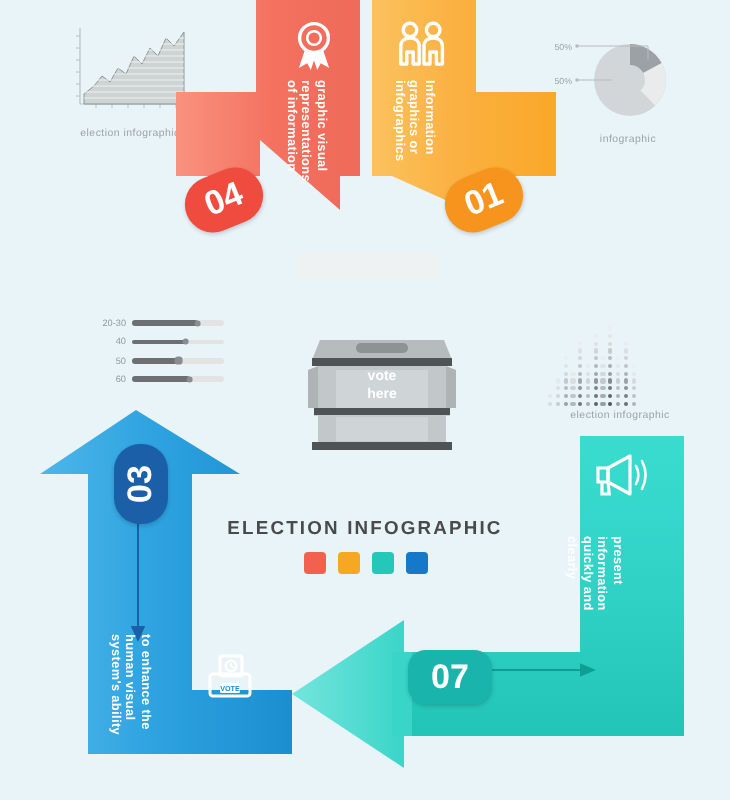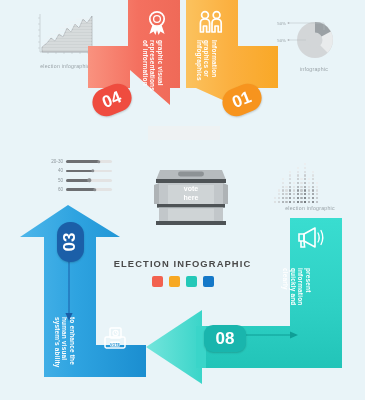--- a/index.html
+++ b/index.html
@@ -466,16 +466,16 @@
 quickly and clearly</div>
     
     <svg class="abs" style="left:98px; top:110px;" width="62" height="14" viewBox="0 0 62 14">
       <line x1="0" y1="7" x2="52" y2="7" stroke="#0f9e96" stroke-width="1"></line>
       <path d="M60,7 L52,3.6 L52,10.4 Z" fill="#0f9e96"></path>
     </svg>
   </div>
 
   <div class="abs badge" style="left:204px; top:325px; width:42px; height:27px;
        background:#19b5ad; border-radius:9px;">
-    <span style="font-size:17px;">08</span>
+    <span style="font-size:17px;">07</span>
   </div>
 
 </div>
 
 </body></html>

